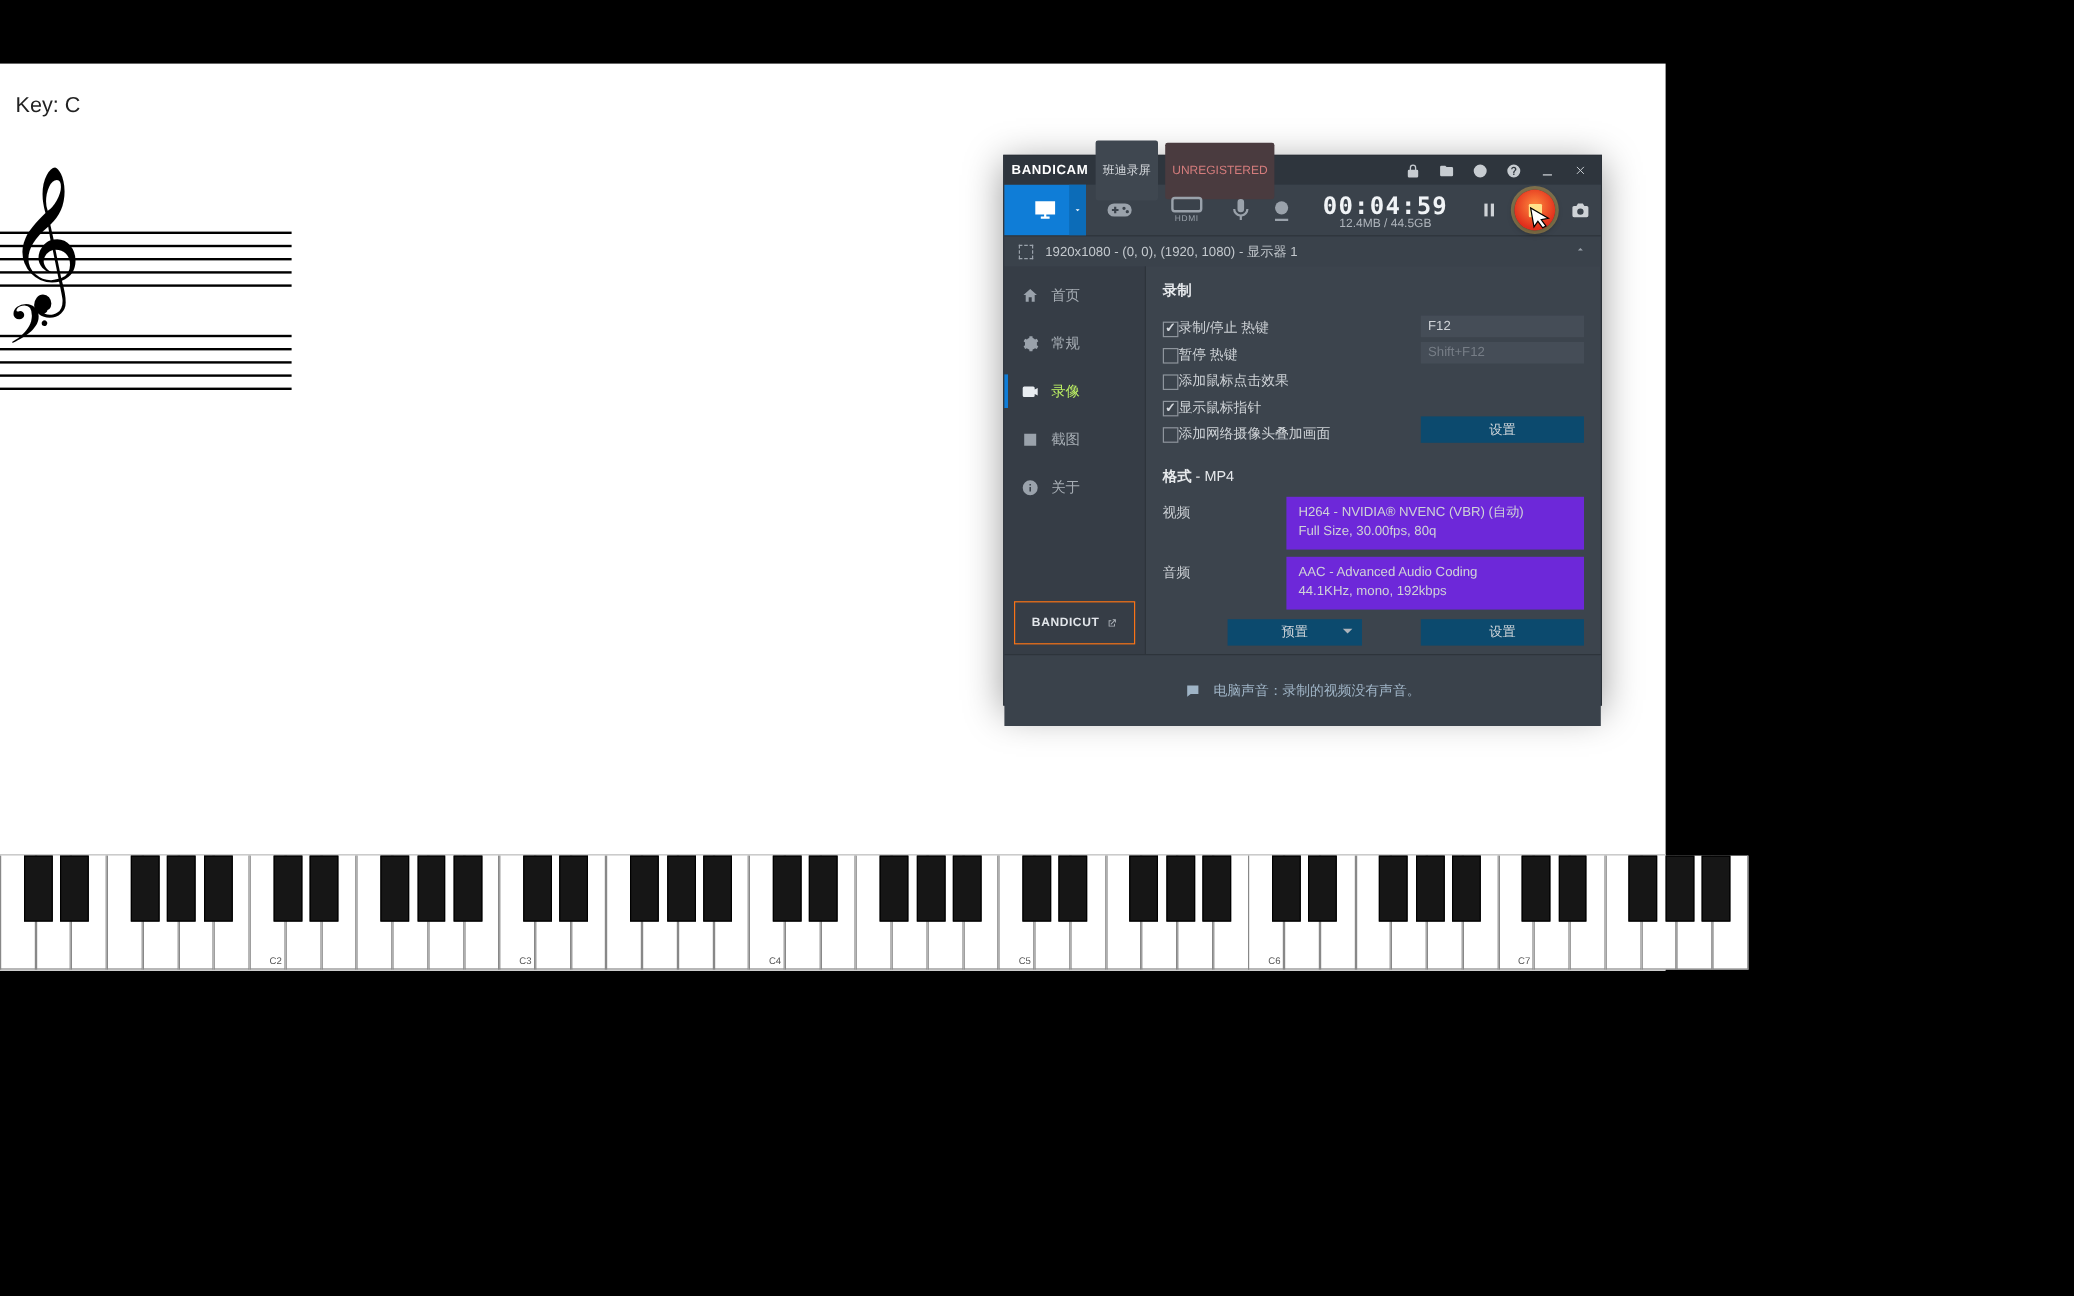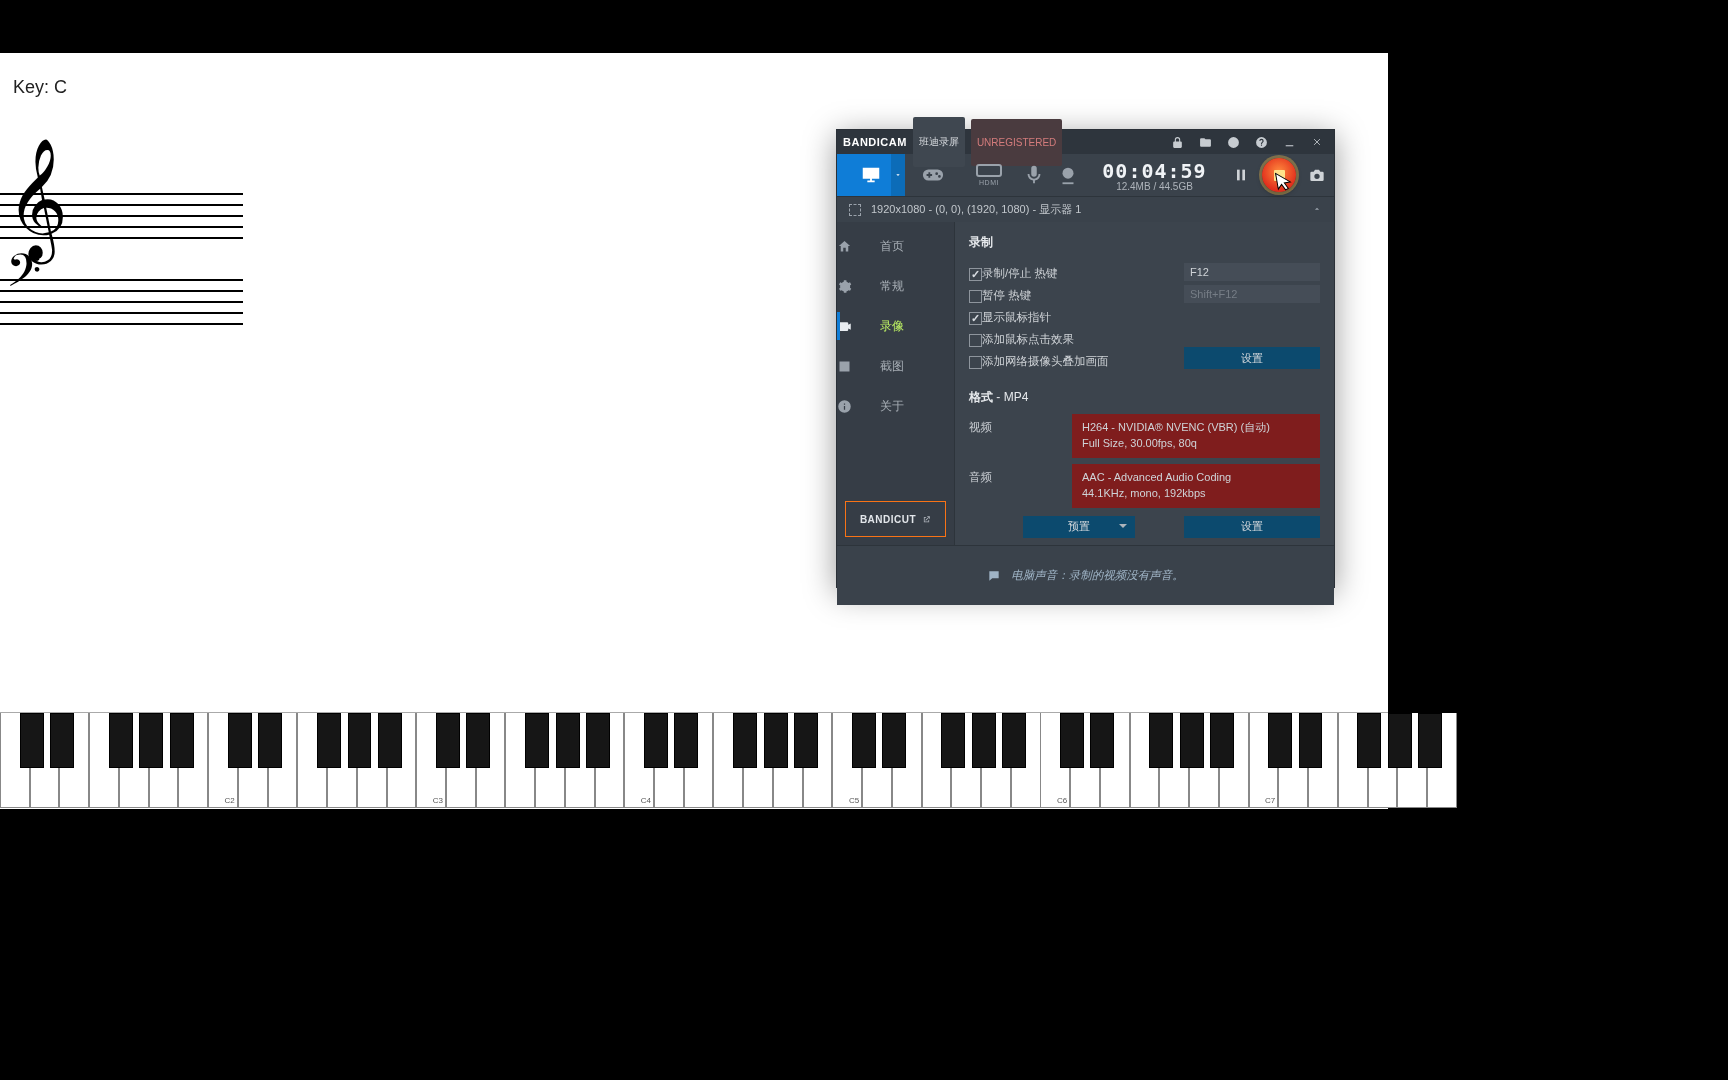--- a/index.html
+++ b/index.html
@@ -206,21 +206,22 @@
   .bc-nav{
     width:118px;
     background:#363d46;
     border-right:1px solid #2d343b;
     padding-top:4px;
     display:flex; flex-direction:column;
   }
   .nav-item{
     height:40px;
     display:flex; align-items:center;
-    gap:28px;
+    gap:10px;
+    padding-left:14px;
     color:#a6adb4;
     font-size:12px;
     position:relative;
   }
   .nav-item svg{width:15px;height:15px;fill:#9aa2ab;}
   .nav-item.sel{ color:#bef264; }
   .nav-item.sel::before{
     content:""; position:absolute; left:0; top:6px; bottom:6px; width:3px; background:#0f7dd7;
   }
   .nav-item.sel svg{fill:#e9edf1;}
@@ -274,21 +275,21 @@
     color:#d4d8dc;
     font-size:11px;
     display:flex; align-items:center; justify-content:center;
   }
   .right{ margin-left:auto; }
 
   .fmt-title{ margin-top:20px; }
   .codec-box{
     margin-left:auto;
     width:248px;
-    background:#7f1d1d;
+    background:#6d28d9;
     padding:6px 10px;
     font-size:11px;
     color:#cfd3d7;
     line-height:1.45;
   }
   .codec-row{ display:flex; align-items:flex-start; margin-top:6px; }
   .codec-row .lbl{ width:46px; color:#c9cdd2; font-size:11.5px; padding-top:6px;}
   .preset-row{ display:flex; gap:8px; margin-top:8px; }
   .preset-row .btn{ width:112px; }
   .preset-row .btn.dd{ position:relative; }
@@ -298,21 +299,21 @@
   }
   .preset-row .btn.wide{ width:136px; margin-left:auto;}
 
   
   .bc-foot{
     height:60px;
     background:#3a424b;
     border-top:1px solid #2d343b;
     display:flex; align-items:center; justify-content:center;
     gap:10px;
-    font-size:11.5px; color:#9fb4c6;font-style:italic;
+    font-size:11.5px; color:#9fb4c6;
   }
   .bc-foot svg{width:14px;height:14px;fill:#9fb4c6;}
 
 </style>
 </head>
 <body>
 
 <div class="app">
   <div class="key-label">Key: C</div>
 
@@ -620,26 +621,26 @@
         <span class="chk ck"></span>
         <span>录制/停止 热键</span>
         <span class="hotkey-box">F12</span>
       </div>
       <div class="row">
         <span class="chk"></span>
         <span>暂停 热键</span>
         <span class="hotkey-box disabled">Shift+F12</span>
       </div>
       <div class="row">
+        <span class="chk"></span>
+        <span>添加鼠标点击效果</span>
+      </div>
+      <div class="row">
         <span class="chk ck"></span>
         <span>显示鼠标指针</span>
-      </div>
-      <div class="row">
-        <span class="chk"></span>
-        <span>添加鼠标点击效果</span>
       </div>
       <div class="row">
         <span class="chk"></span>
         <span>添加网络摄像头叠加画面</span>
         <span class="btn right">设置</span>
       </div>
 
       <div class="sect-title fmt-title">
         <span>格式</span><span style="font-weight:400"> - MP4</span>
       </div>

